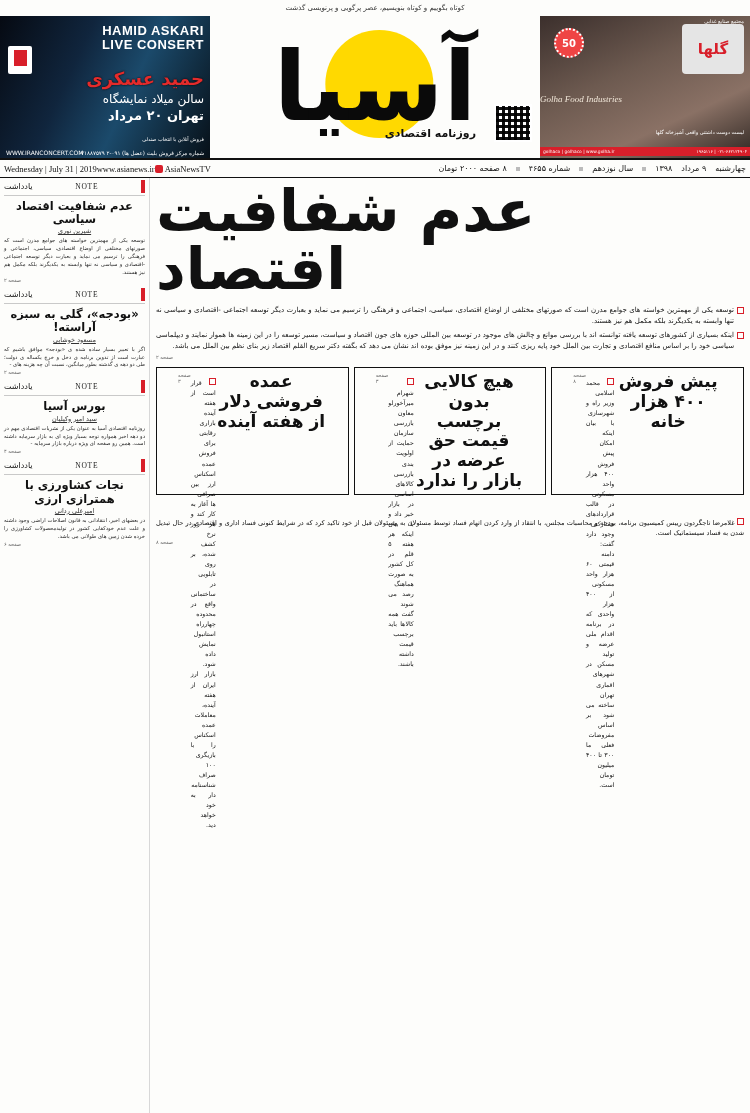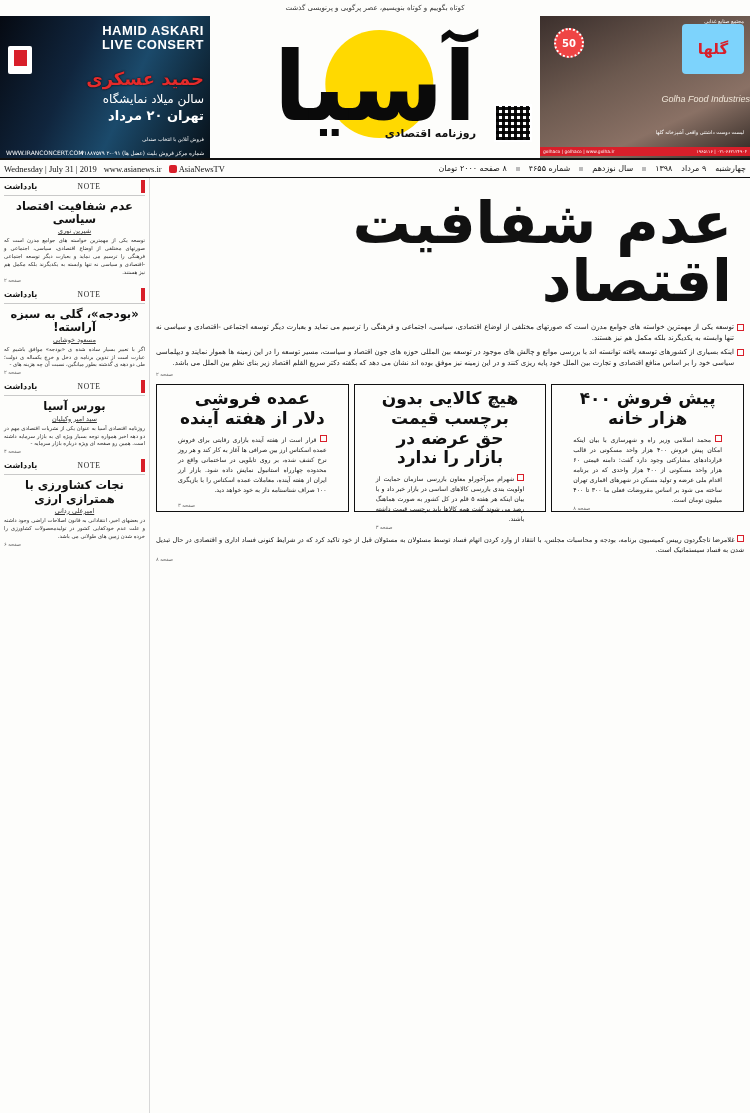--- a/index.html
+++ b/index.html
@@ -28,29 +28,29 @@
     font-weight:bold;}
   .qr{position:absolute;z-index:3;right:8px;bottom:16px;width:34px;height:34px;
     background:
       repeating-linear-gradient(90deg,#111 0 3px,#fff 3px 6px),
       repeating-linear-gradient(0deg,#111 0 3px,transparent 3px 6px);
     background-blend-mode:multiply;border:2px solid #fff;}
 
   
   .gala-inner{position:absolute;inset:0;background:
       linear-gradient(155deg,#3b2f2c 0%,#6d5a50 40%,#8a7165 70%,#2e2622 100%);}
-  .gala-logo{position:absolute;right:6px;top:8px;width:62px;height:50px;background:#7dd3fc;
+  .gala-logo{position:absolute;right:6px;top:8px;width:62px;height:50px;background:#e5e5e5;
     border-radius:4px;display:flex;align-items:center;justify-content:center;}
   .gala-logo b{color:#d81f2a;font-size:15px;}
   .gala-cap{position:absolute;right:6px;top:2px;font-size:5px;color:#fff;}
   .gala-badge{position:absolute;left:14px;top:12px;width:26px;height:26px;border-radius:50%;
     background:#ef4444;color:#fff;font-size:10px;display:flex;align-items:center;justify-content:center;
     border:2px dotted #fff;font-weight:bold;}
-  .gala-script{position:absolute;left:0;right:0;top:78px;text-align:right;color:#f0e6d8;
-    font-family:Liberation Sans, sans-serif;font-style:italic;font-size:9px;}
+  .gala-script{position:absolute;left:0;right:0;top:78px;text-align:left;color:#f0e6d8;
+    font-family:Liberation Serif, serif;font-style:italic;font-size:9px;}
   .gala-foot{position:absolute;left:0;right:0;bottom:2px;background:#d81f2a;color:#fff;
     font-size:4.4px;padding:2px 3px;display:flex;justify-content:space-between;}
   .gala-chips{position:absolute;right:6px;bottom:22px;font-size:5px;color:#fff;line-height:1.7;}
 
   
   .c-inner{position:absolute;inset:0;background:
       linear-gradient(115deg,#060a12 0%,#10253d 35%,#1b4a6b 60%,#071018 100%);}
   .c-title{position:absolute;right:6px;top:8px;text-align:center;color:#fff;font-weight:bold;
     font-size:13px;line-height:1.05;letter-spacing:.5px;font-family:"Liberation Sans",sans-serif;}
   .c-seal{position:absolute;left:8px;top:30px;width:24px;height:28px;background:#fff;border-radius:2px;}
@@ -60,55 +60,55 @@
   .c-l1{position:absolute;right:6px;top:76px;color:#fff;font-size:12px;}
   .c-l2{position:absolute;right:6px;top:92px;color:#fff;font-size:13px;font-weight:bold;}
   .c-l3{position:absolute;right:6px;bottom:16px;color:#fff;font-size:5px;}
   .c-l4{position:absolute;right:6px;bottom:2px;color:#fff;font-size:5.5px;}
   .c-l5{position:absolute;left:6px;bottom:2px;color:#fff;font-size:6px;}
 
   
   .infobar{border-top:2px solid #111;border-bottom:1px solid #111;height:17px;
     display:flex;align-items:center;font-size:8px;padding:0 4px;gap:0;}
   .ib-right{display:flex;align-items:center;gap:9px;flex:1;}
-  .ib-left{display:flex;align-items:center;gap:7px;direction:ltr;
+  .ib-left{display:flex;align-items:center;direction:ltr;
     font-family:"Liberation Serif",serif;font-size:8.5px;}
   .sq{width:4px;height:4px;background:#bbb;display:inline-block;}
   .tvmark{display:inline-flex;align-items:center;gap:2px;}
   .tvbox{width:8px;height:8px;background:#d81f2a;border-radius:2px;}
 
   
   .body-grid{display:flex;height:calc(1113px - 175px);}
   .left-col{width:600px;}
   .right-rail{width:150px;border-right:1px solid #d8d8d8;padding:0 4px;box-sizing:border-box;}
 
   
   .note{padding-bottom:3px;}
   .note-head{display:flex;align-items:center;justify-content:space-between;
     border-bottom:1px solid #c9c9c9;padding:2px 0 2px 0;}
-  .note-head .fa{font-size:8px;font-weight:bold;}
+  .note-head .fa{font-size:8px;font-weight:normal;}
   .note-head .en{font-size:7.5px;font-family:"Liberation Serif",serif;color:#222;letter-spacing:.8px;}
   .note-bar{width:4px;height:13px;background:#d81f2a;}
   .note-title{text-align:center;font-size:11.5px;font-weight:bold;margin:4px 2px 1px;line-height:1.15;}
   .note-author{text-align:center;font-size:6.5px;color:#333;text-decoration:underline;margin-bottom:2px;}
   .note-text{font-size:5.3px;line-height:1.5;text-align:justify;color:#2a2a2a;}
   .pgref{font-size:5px;color:#666;text-align:left;}
 
   
   .hero{padding:4px 6px 0;}
-  .hero h1{margin:12px;text-align:right;font-size:58px;line-height:1;font-weight:bold;
+  .hero h1{margin:0;text-align:left;font-size:58px;line-height:1;font-weight:bold;
     letter-spacing:-1px;}
   .lead{margin-top:7px;font-size:7px;line-height:1.55;text-align:justify;}
   .lead p{margin:0 0 3px;display:flex;gap:3px;align-items:flex-start;}
   .bull{width:5px;height:5px;border:1px solid #d81f2a;flex:0 0 auto;margin-top:2px;}
 
   
   .tri{display:flex;gap:5px;padding:5px 6px 0;}
   .tri .cell{flex:1;border:1px solid #111;padding:4px 21px 3px;box-sizing:border-box;height:128px;
-    display:flex;flex-direction:column;}
+    display:flex;flex-direction:row;}
   .tri h2{margin:0;text-align:center;font-size:17px;line-height:1.16;font-weight:bold;}
   .tri .dek{margin-top:4px;font-size:6.2px;line-height:1.62;text-align:justify;flex:1;}
 
   
   .band{padding:7px 6px 0;}
   .band h2{margin:0;text-align:center;font-size:24px;font-weight:bold;line-height:1.1;}
   .band .dek{margin-top:14px;font-size:6.6px;line-height:1.55;text-align:justify;}
 </style>
 </head>
 <body>

